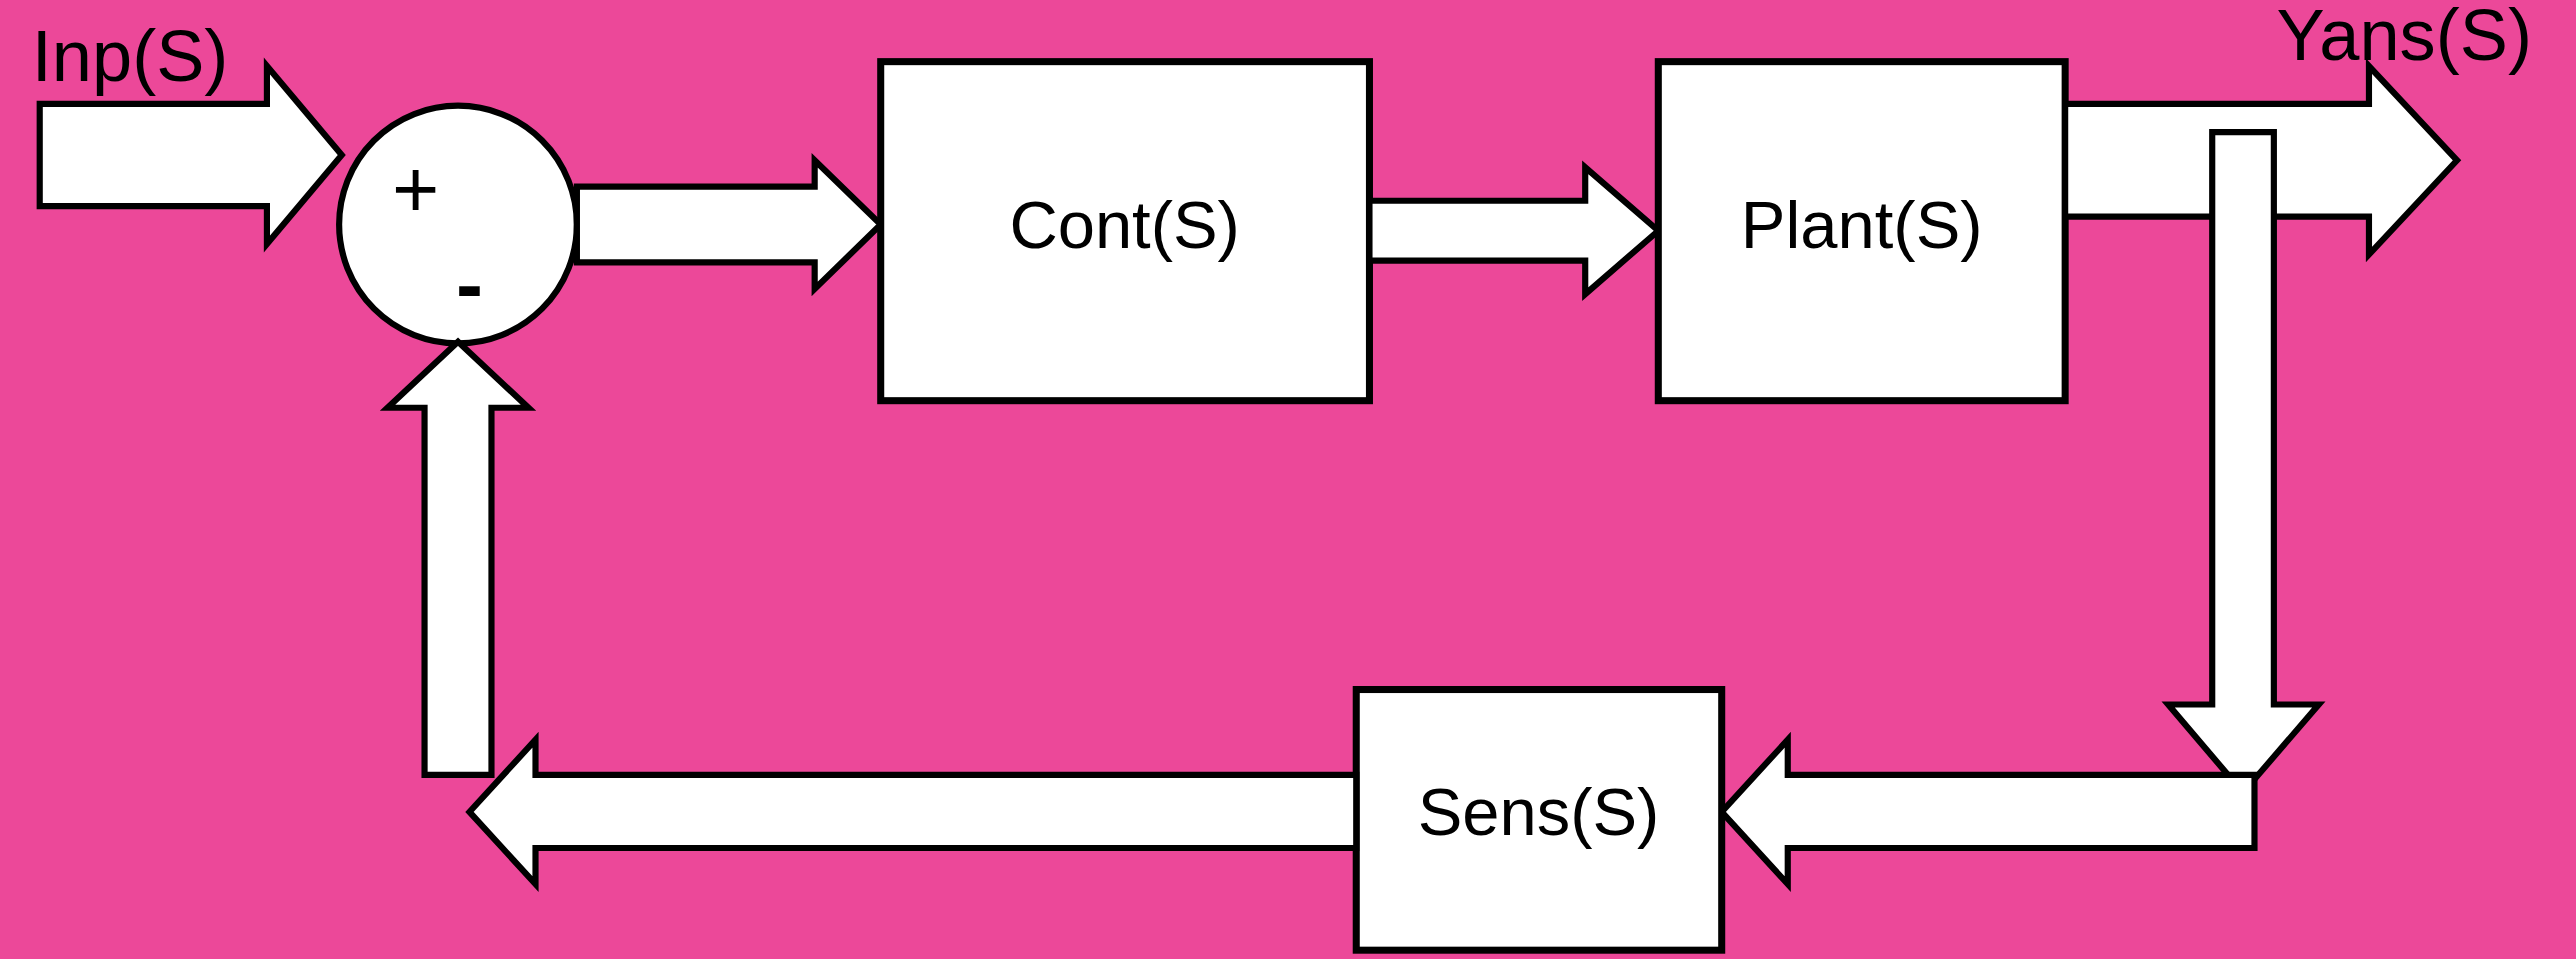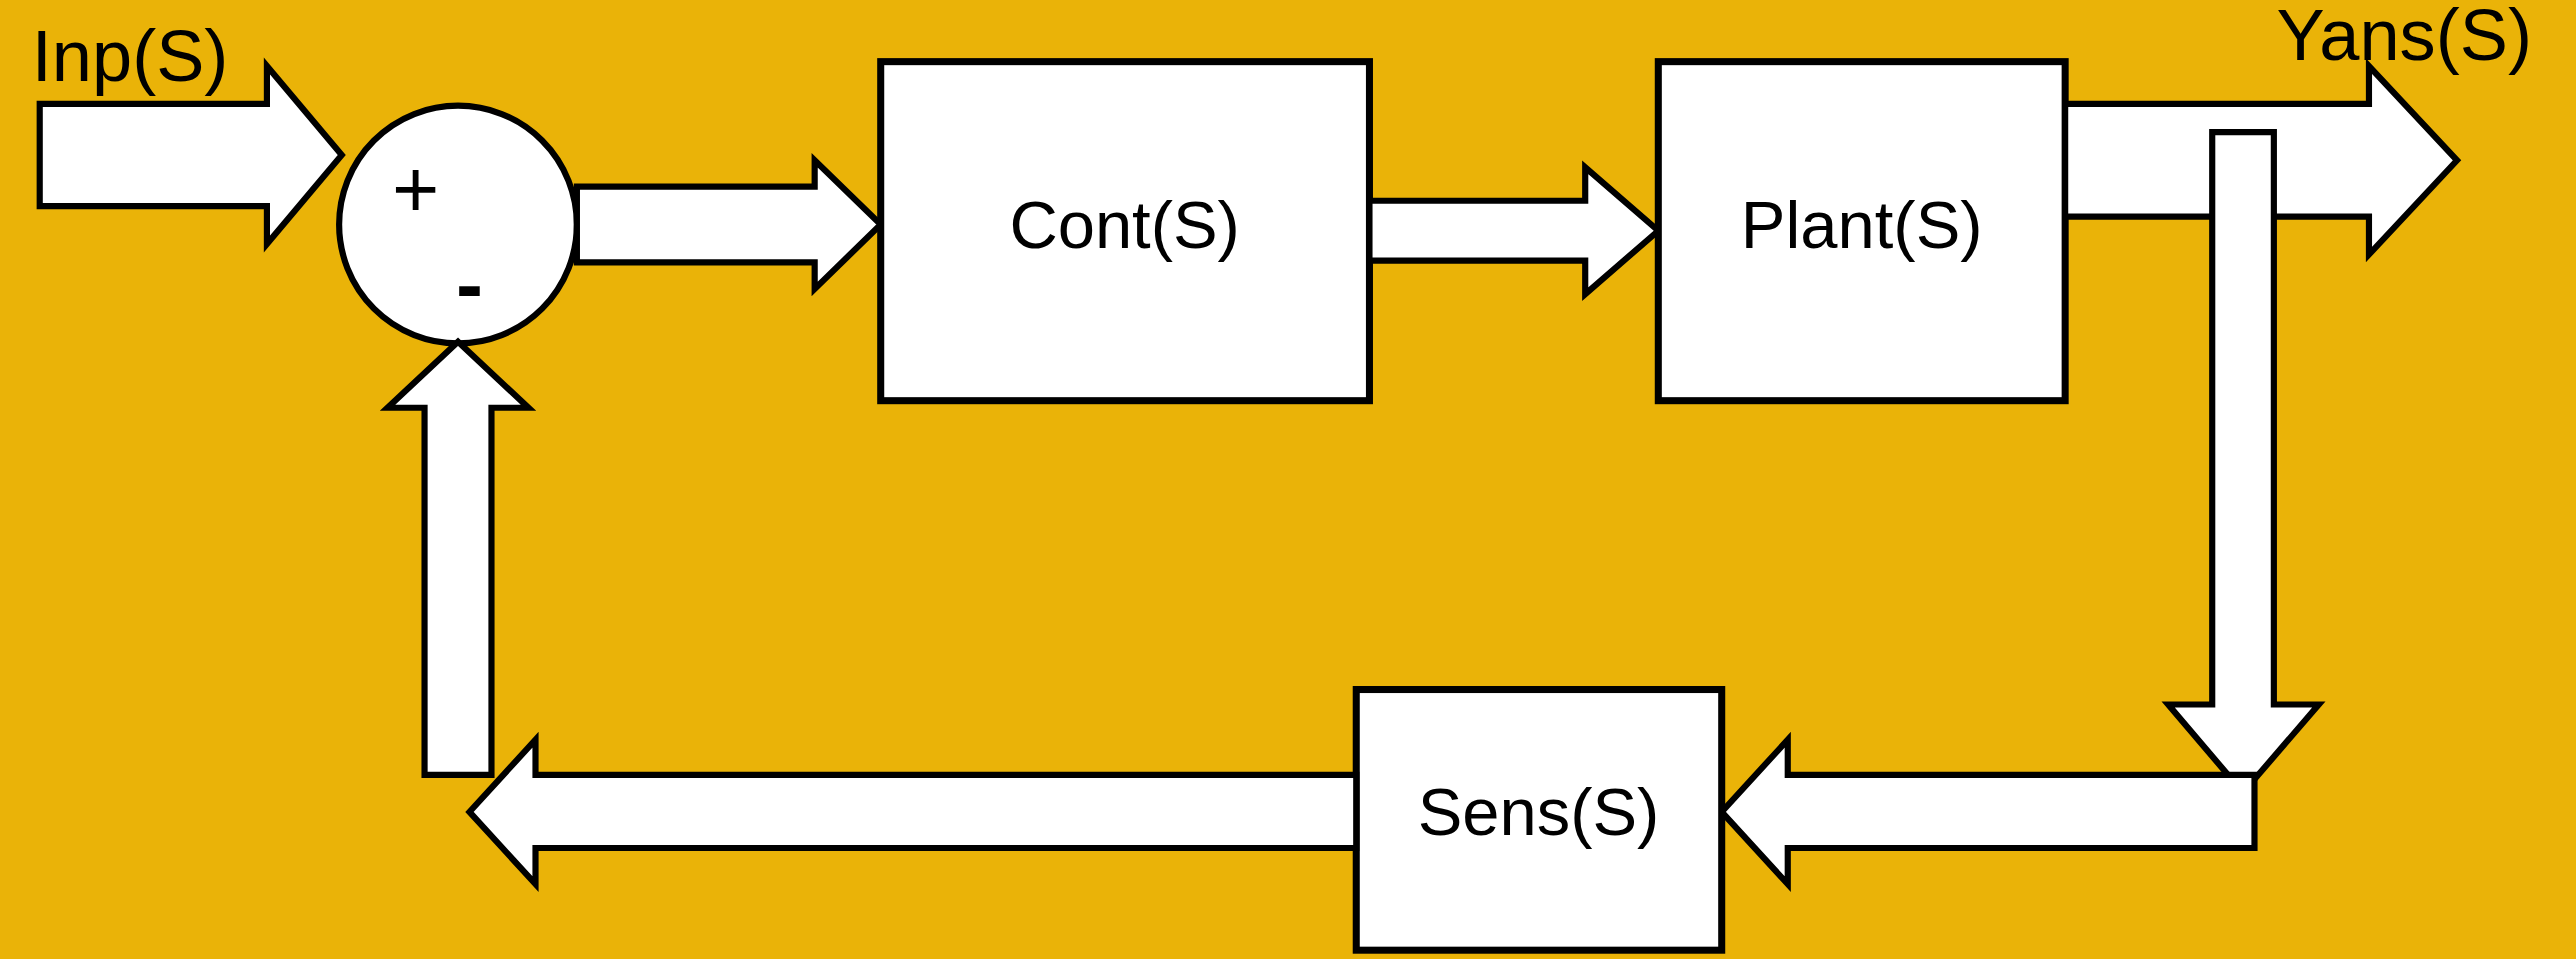--- a/index.html
+++ b/index.html
@@ -8,21 +8,21 @@
     padding: 0;
     background: #ffffff;
   }
   body {
     font-family: "Liberation Sans", sans-serif;
   }
   #diagram-root {
     position: relative;
     width: 2576px;
     height: 959px;
-    background: #eab308;
+    background: #ec4899;
     overflow: hidden;
   }
   svg#diagram-svg {
     display: block;
     width: 2576px;
     height: 959px;
   }
   .stroke-shape {
     fill: #ffffff;
     stroke: #000000;

